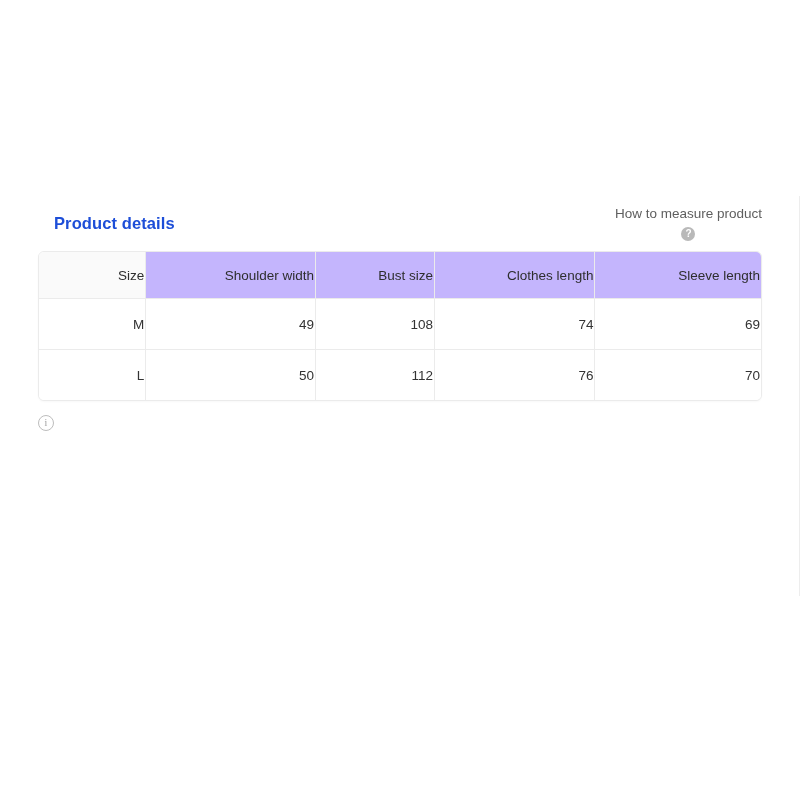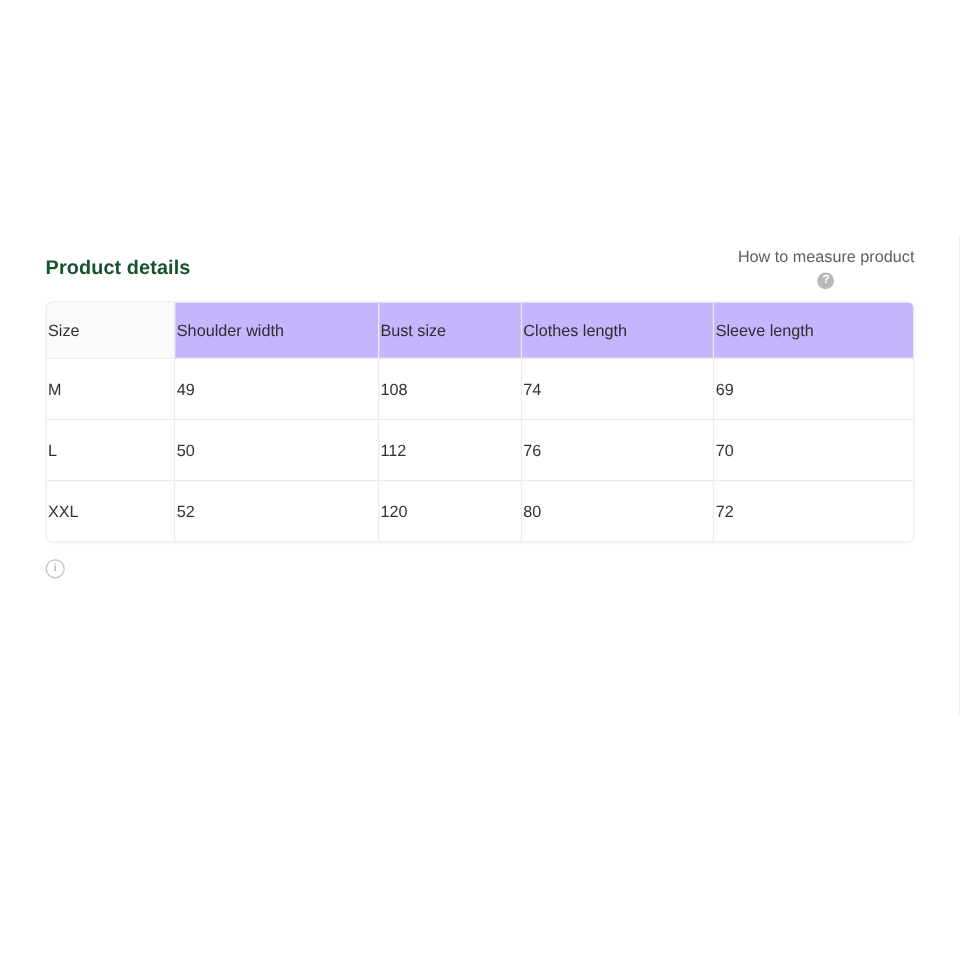--- a/index.html
+++ b/index.html
@@ -41,23 +41,24 @@
 
   .details-header {
     display: flex;
     align-items: center;
     justify-content: space-between;
     height: 30px;
   }
 
   .section-title {
     font-size: 16.5px;
-    color: #14532d;
+    color: #1d4ed8;
     font-weight: bold;
     letter-spacing: 0.1px;
+    margin-left: 16px;
   }
 
   .how-to {
     display: flex;
     align-items: center;
     gap: 6px;
     color: #5e5e5e;
     font-size: 13.5px;
     cursor: pointer;
     flex-direction: column;
@@ -89,21 +90,21 @@
   table.size-table {
     border-collapse: collapse;
     width: 100%;
     table-layout: fixed;
   }
 
   table.size-table th,
   table.size-table td {
     border-right: 1px solid #ebebeb;
     border-bottom: 1px solid #ebebeb;
-    text-align: left;
+    text-align: right;
     font-weight: normal;
     color: #333333;
     font-size: 13.5px;
   }
 
   table.size-table th {
     height: 44px;
     background: #c4b5fd;
     color: #2e2e2e;
     font-size: 13.5px;
@@ -200,27 +201,20 @@
             <td>74</td>
             <td>69</td>
           </tr>
           <tr class="row-body">
             <td>L</td>
             <td>50</td>
             <td>112</td>
             <td>76</td>
             <td>70</td>
           </tr>
-          <tr class="row-body">
-            <td>XXL</td>
-            <td>52</td>
-            <td>120</td>
-            <td>80</td>
-            <td>72</td>
-          </tr>
         </tbody>
       </table>
     </div>
 
     <div class="footnote">
       <span class="footnote-icon">i</span>
     </div>
 
   </div>
 </div>

